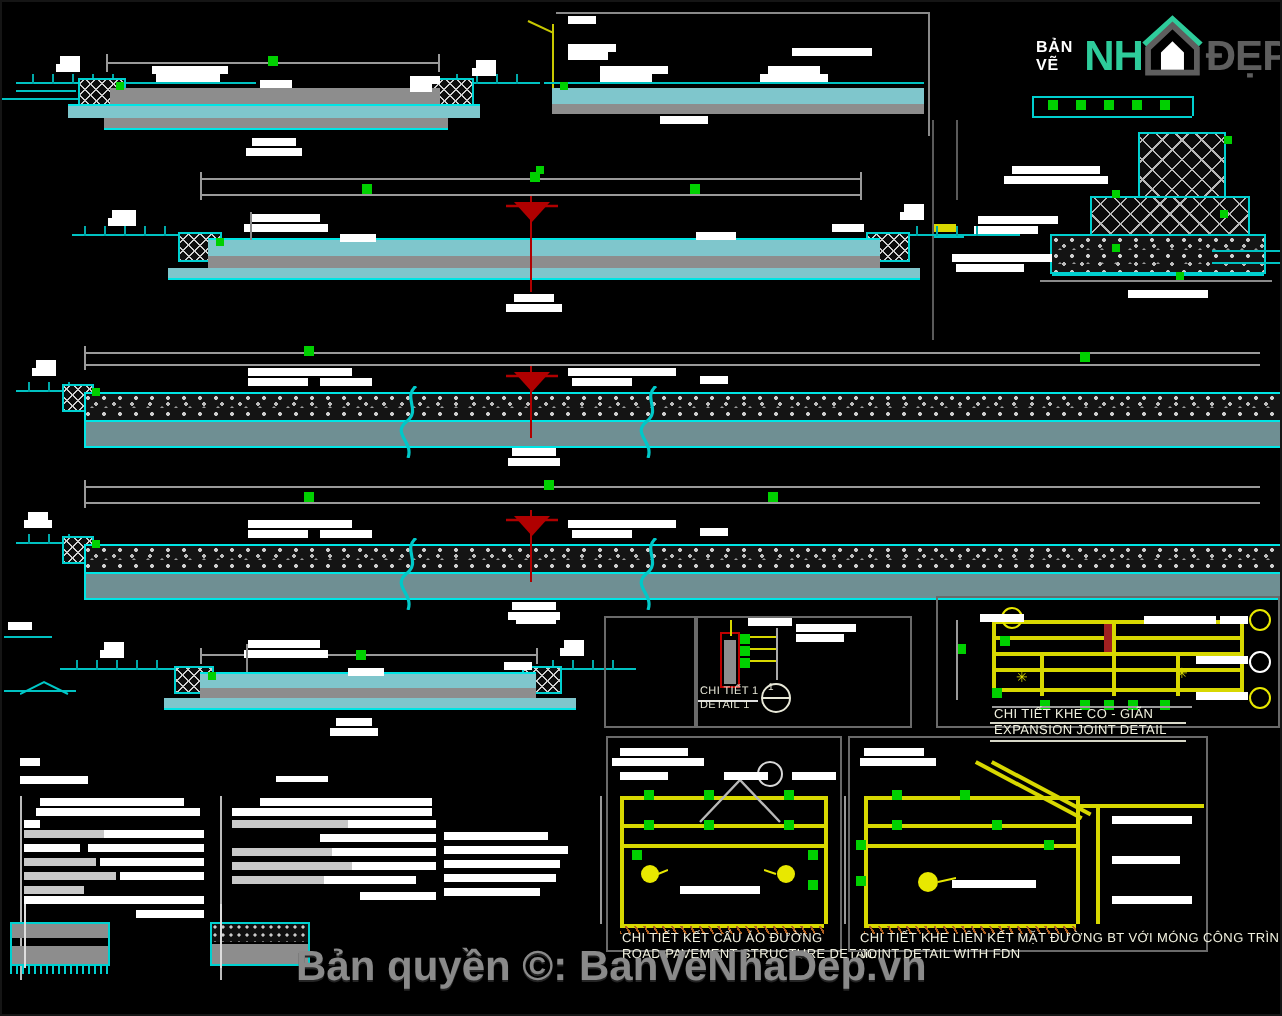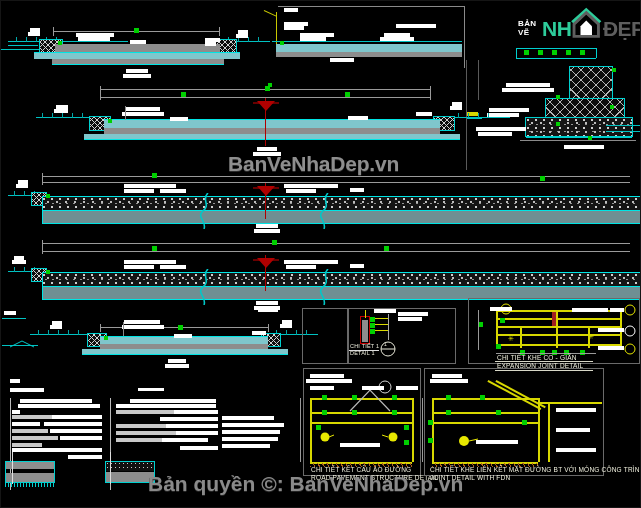--- a/index.html
+++ b/index.html
@@ -726,17 +726,16 @@
       <div class="logo-nh">NH</div>
     </div>
     <svg class="logo-house" viewBox="0 0 48 44">
       <path d="M24 2 L45 21 L40 26 L24 11 L8 26 L3 21 Z" fill="#2ecc9b"></path>
       <path d="M24 9 L41 25 L41 42 L7 42 L7 25 Z" fill="none" stroke="#5e5e5e" stroke-width="4"></path>
       <path d="M24 20 L32 28 L32 40 L16 40 L16 28 Z" fill="#ffffff"></path>
     </svg>
     <div class="logo-dep">ĐẸP</div>
   </div>
 
-  <div class="wm-main" style="left:228px; top:152px;">BanVeNhaDep.vn</div>
   <div class="wm-bottom" style="left:148px; top:472px;">Bản quyền ©: BanVeNhaDep.vn</div>
 
   <div style="position:absolute; left:0; top:0; width:641px; height:508px; border:1px solid #151515; pointer-events:none;"></div>
 </div>
 
 </body></html>

